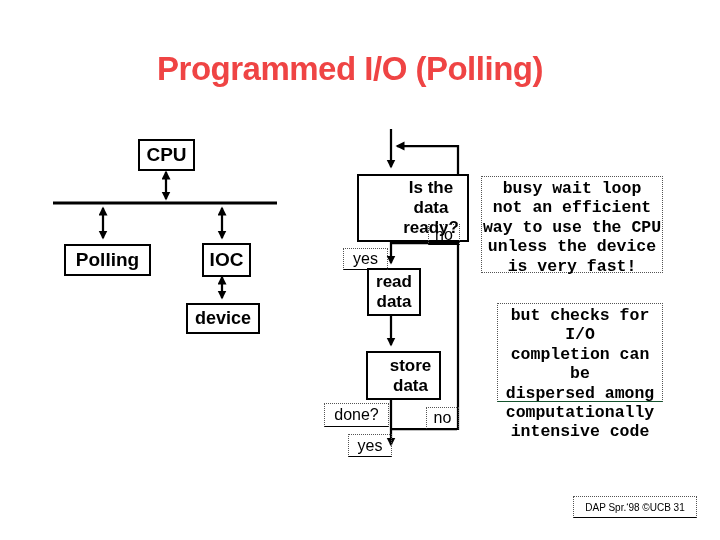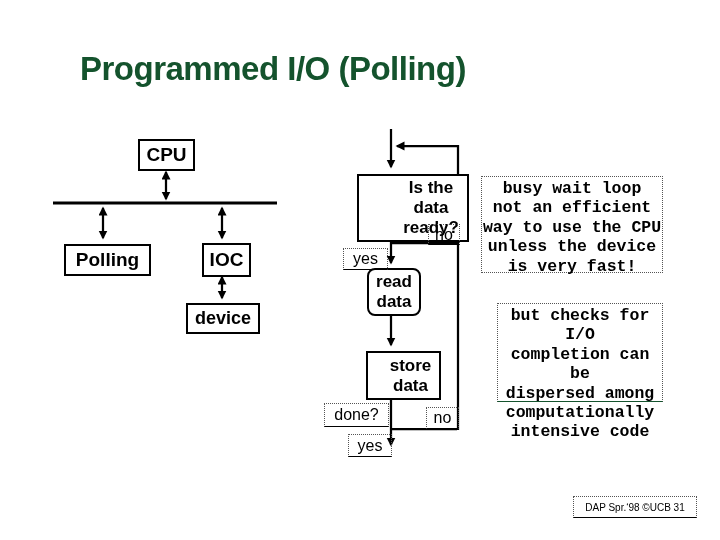--- a/index.html
+++ b/index.html
@@ -3,22 +3,22 @@
 <meta charset="utf-8">
 <style>
   html,body { margin:0; padding:0; background:#888; }
   .slide {
     position:relative; width:720px; height:540px; background:#ffffff;
     overflow:hidden; font-family:"Liberation Sans","DejaVu Sans",sans-serif;
     color:#000;
   }
   .title {
     position:absolute; left:80px; top:50px; width:540px;
-    font-size:33px; font-weight:bold;
-    letter-spacing:-0.5px; color:#14532d; white-space:nowrap;
+    text-align:center; font-size:33px; font-weight:bold;
+    letter-spacing:-0.5px; color:#ef4444; white-space:nowrap;
   }
   .wires { position:absolute; left:0; top:0; width:720px; height:540px; }
   .solidbox {
     position:absolute; border:2px solid #000; background:#fff;
     display:flex; align-items:center; justify-content:center;
     font-weight:bold; text-align:center;
   }
   .hwlabel { font-size:19px; }
   .flowbox { font-size:17px; line-height:20px; white-space:pre-line; }
   .dotlabel {
@@ -94,21 +94,21 @@
   <div class="solidbox hwlabel" style="left:202px; top:243px; width:45px; height:30px;">
     <span>IOC</span>
   </div>
   <div class="solidbox" style="left:186px; top:303px; width:70px; height:27px; font-size:18px;">
     <span>device</span>
   </div>
 
   <div class="solidbox flowbox" style="left:357px; top:174px; width:72px; height:64px;padding-left:36px;">Is the
 data
 ready?</div>
-  <div class="solidbox flowbox" style="left:367px; top:268px; width:50px; height:44px;border-radius:8px;">read
+  <div class="solidbox flowbox" style="left:367px; top:268px; width:50px; height:44px;">read
 data</div>
   <div class="solidbox flowbox" style="left:366px; top:351px; width:57px; height:45px;padding-left:14px;">store
 data</div>
 
   <div class="dotlabel" style="left:428px; top:224px; width:30px; height:19px;">no</div>
   <div class="dotlabel" style="left:343px; top:248px; width:43px; height:20px;">yes</div>
   <div class="dotlabel" style="left:324px; top:403px; width:63px; height:22px;">done?</div>
   <div class="dotlabel" style="left:426px; top:407px; width:31px; height:20px;">no</div>
   <div class="dotlabel" style="left:348px; top:434px; width:42px; height:21px;">yes</div>
 

